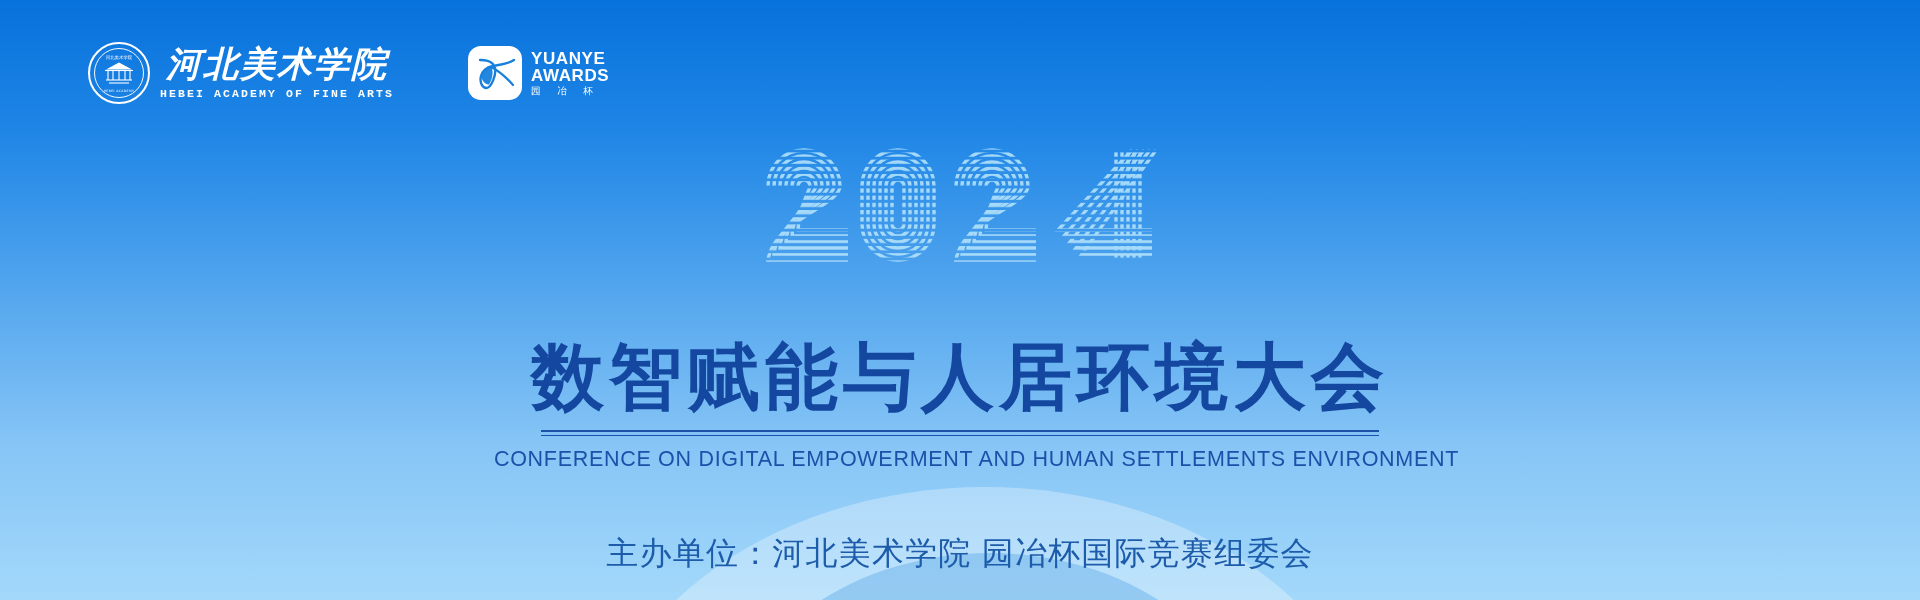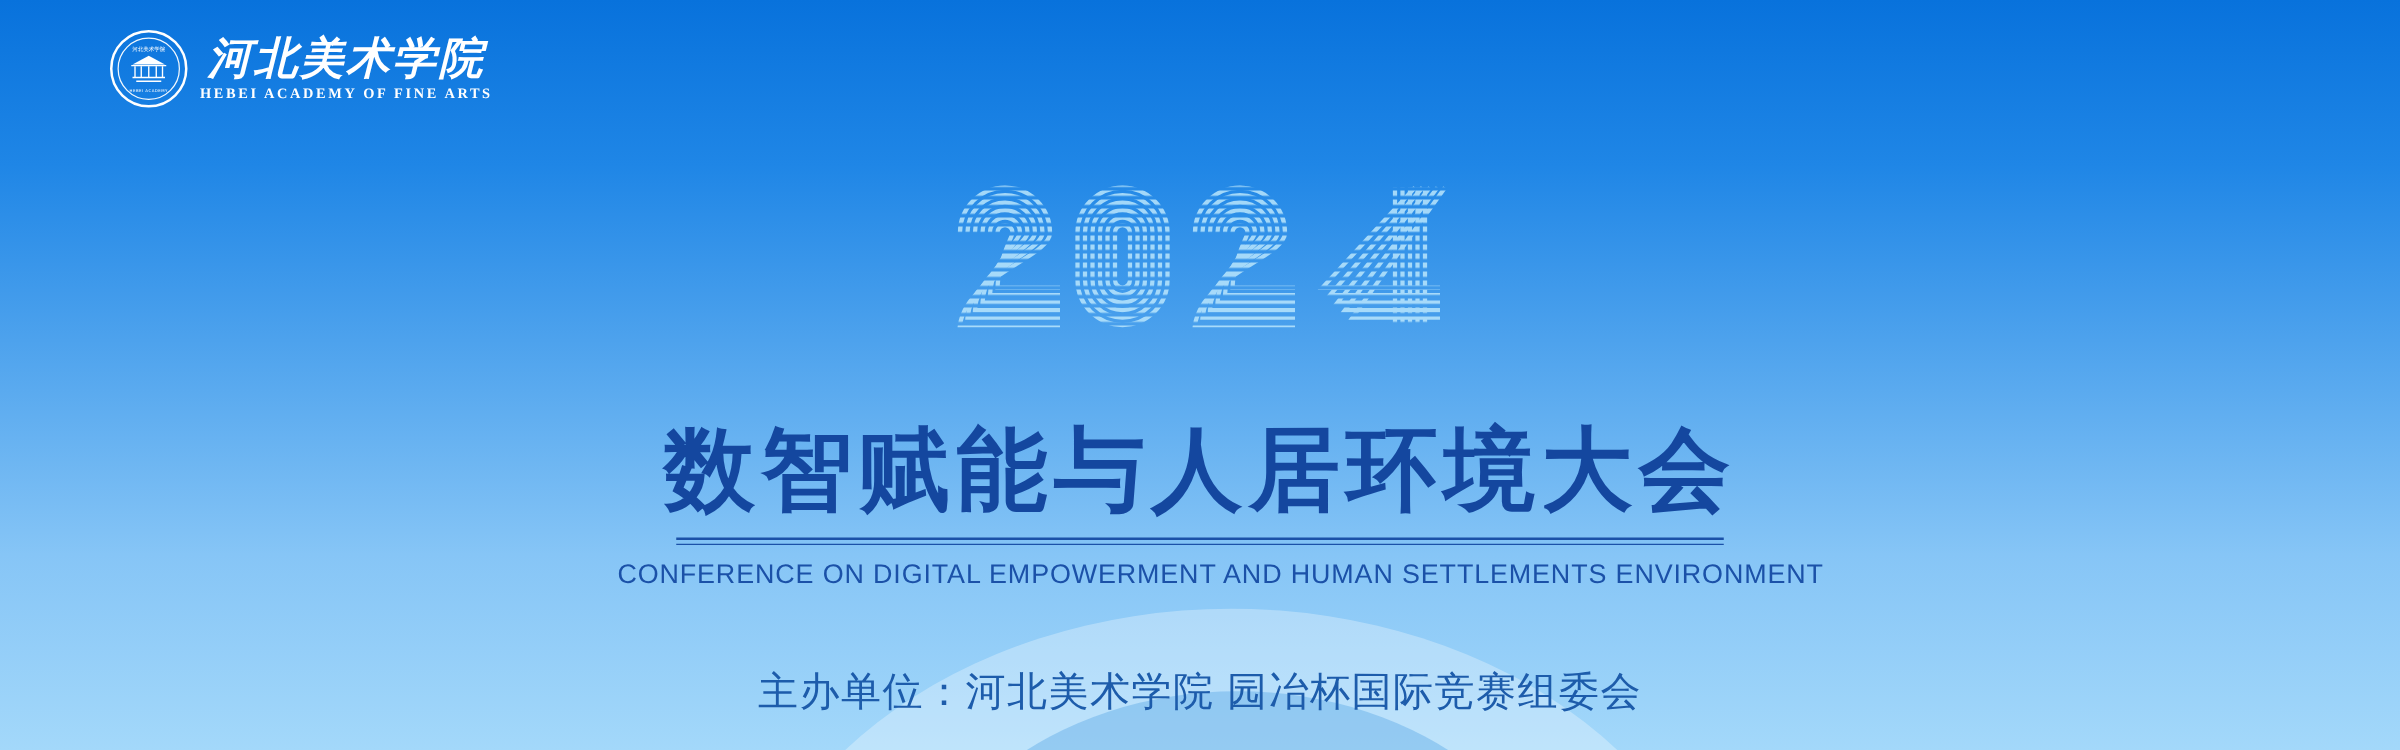--- a/index.html
+++ b/index.html
@@ -17,39 +17,39 @@
   .arc-pale{
     left:585px;top:487px;width:800px;height:620px;
     background:rgba(255,255,255,0.30);
   }
   .arc-mid{
     left:720px;top:553px;width:540px;height:430px;
     background:rgba(86,166,230,0.40);
   }
 
   
-  .logo-row{position:absolute;left:88px;top:24px;display:flex;gap:12px;}
+  .logo-row{position:absolute;left:88px;top:42px;display:flex;gap:12px;}
   .hbafa{display:flex;align-items:center;gap:10px;}
   .seal{
     width:58px;height:58px;border-radius:50%;
     border:2px solid #ffffff;position:relative;flex:0 0 auto;
   }
   .seal .ring2{
     position:absolute;left:4px;top:4px;right:4px;bottom:4px;
     border:1px solid rgba(255,255,255,.95);border-radius:50%;
   }
   .seal svg{position:absolute;left:0;top:0;}
   .hbafa-words{display:flex;flex-direction:column;align-items:center;}
   .cn-name{
     color:#ffffff;font-family:"Liberation Serif","DejaVu Serif",serif;
     font-size:35px;font-weight:700;font-style:italic;line-height:1;
     letter-spacing:2px;white-space:nowrap;
   }
   .en-name{
-    color:#ffffff;font-family:Liberation Serif, serif;
+    color:#ffffff;font-family:Liberation Mono, monospace;
     font-size:11.5px;font-weight:700;letter-spacing:2.1px;
     margin-top:5px;white-space:nowrap;
   }
 
   .yuanye{display:flex;align-items:center;gap:9px;margin-left:62px;}
   .yy-mark{
     width:54px;height:54px;border-radius:13px;background:#ffffff;
     position:relative;flex:0 0 auto;
   }
   .yy-text{display:flex;flex-direction:column;line-height:1.02;}
@@ -111,20 +111,36 @@
           <text x="29" y="15" fill="#ffffff" font-size="4.4" text-anchor="middle" font-family="DejaVu Sans, sans-serif">河北美术学院</text>
           <text x="29" y="47.5" fill="#ffffff" font-size="3.1" text-anchor="middle" font-family="DejaVu Sans, sans-serif" letter-spacing="0.4">HEBEI ACADEMY</text>
         </svg>
       </div>
       <div class="hbafa-words">
         <div class="cn-name">河北美术学院</div>
         <div class="en-name">HEBEI ACADEMY OF FINE ARTS</div>
       </div>
     </div>
 
+    <div class="yuanye">
+      <div class="yy-mark">
+        <svg viewBox="0 0 54 54" width="54" height="54" aria-hidden="true">
+          <path d="M12 14 C12 14 25 13 27 22 C28.5 29 23 42 18.5 42 C14 42 11.5 36 13 30
+                   C14.2 25 19 21.5 23 20.5 C30 18.8 40 18 46 14" fill="none" stroke="#1780dd" stroke-width="2.4" stroke-linecap="round"></path>
+          <path d="M23 21 C31 25 38 31 45 39" fill="none" stroke="#1780dd" stroke-width="2.2" stroke-linecap="round"></path>
+          <path d="M13.5 29 C15 24.5 19.5 21.8 23.4 20.8 C25.6 25.5 24.6 33 21 38.5
+                   C17.5 38.9 12.6 34 13.5 29 Z" fill="#1780dd" opacity="0.95"></path>
+        </svg>
+      </div>
+      <div class="yy-text">
+        <span class="l1">YUANYE</span>
+        <span class="l2">AWARDS</span>
+        <span class="yy-cn">园 冶 杯</span>
+      </div>
+    </div>
 
   </div>
 
   <div class="year" aria-label="2024">
     <svg viewBox="0 0 400 130" preserveAspectRatio="none" aria-hidden="true">
       <defs>
         <pattern id="stripes" width="4" height="7.2" patternUnits="userSpaceOnUse">
           <rect x="0" y="0" width="4" height="4.3" fill="#b7e4fb"></rect>
         </pattern>
         <mask id="stripeMask">

